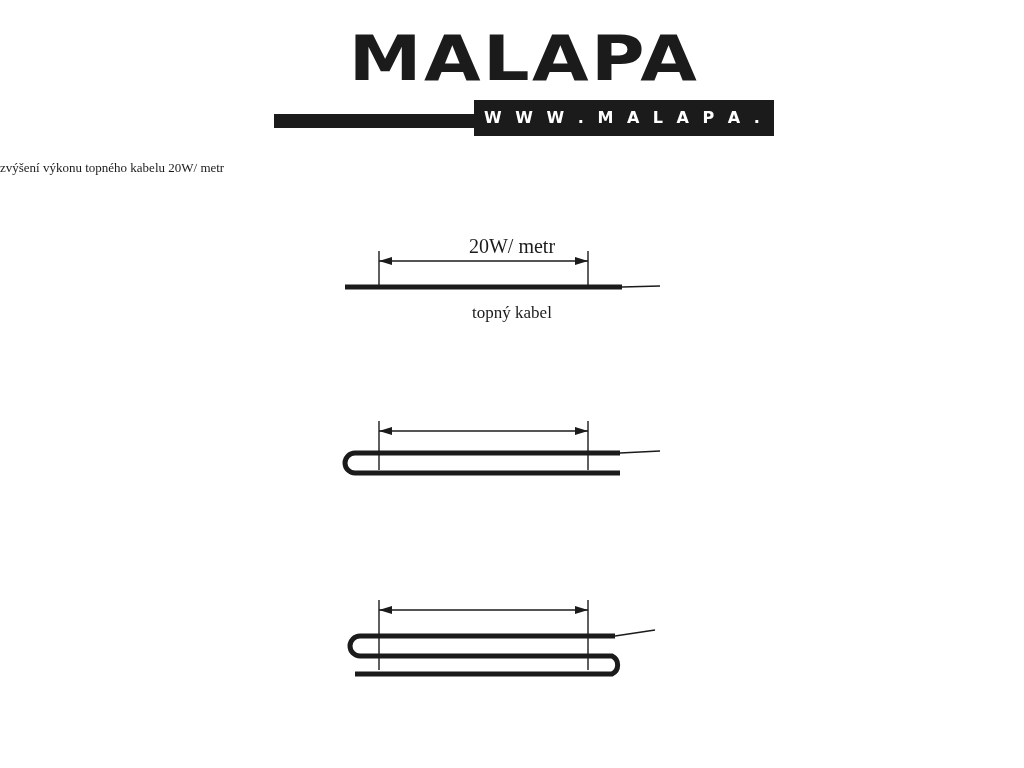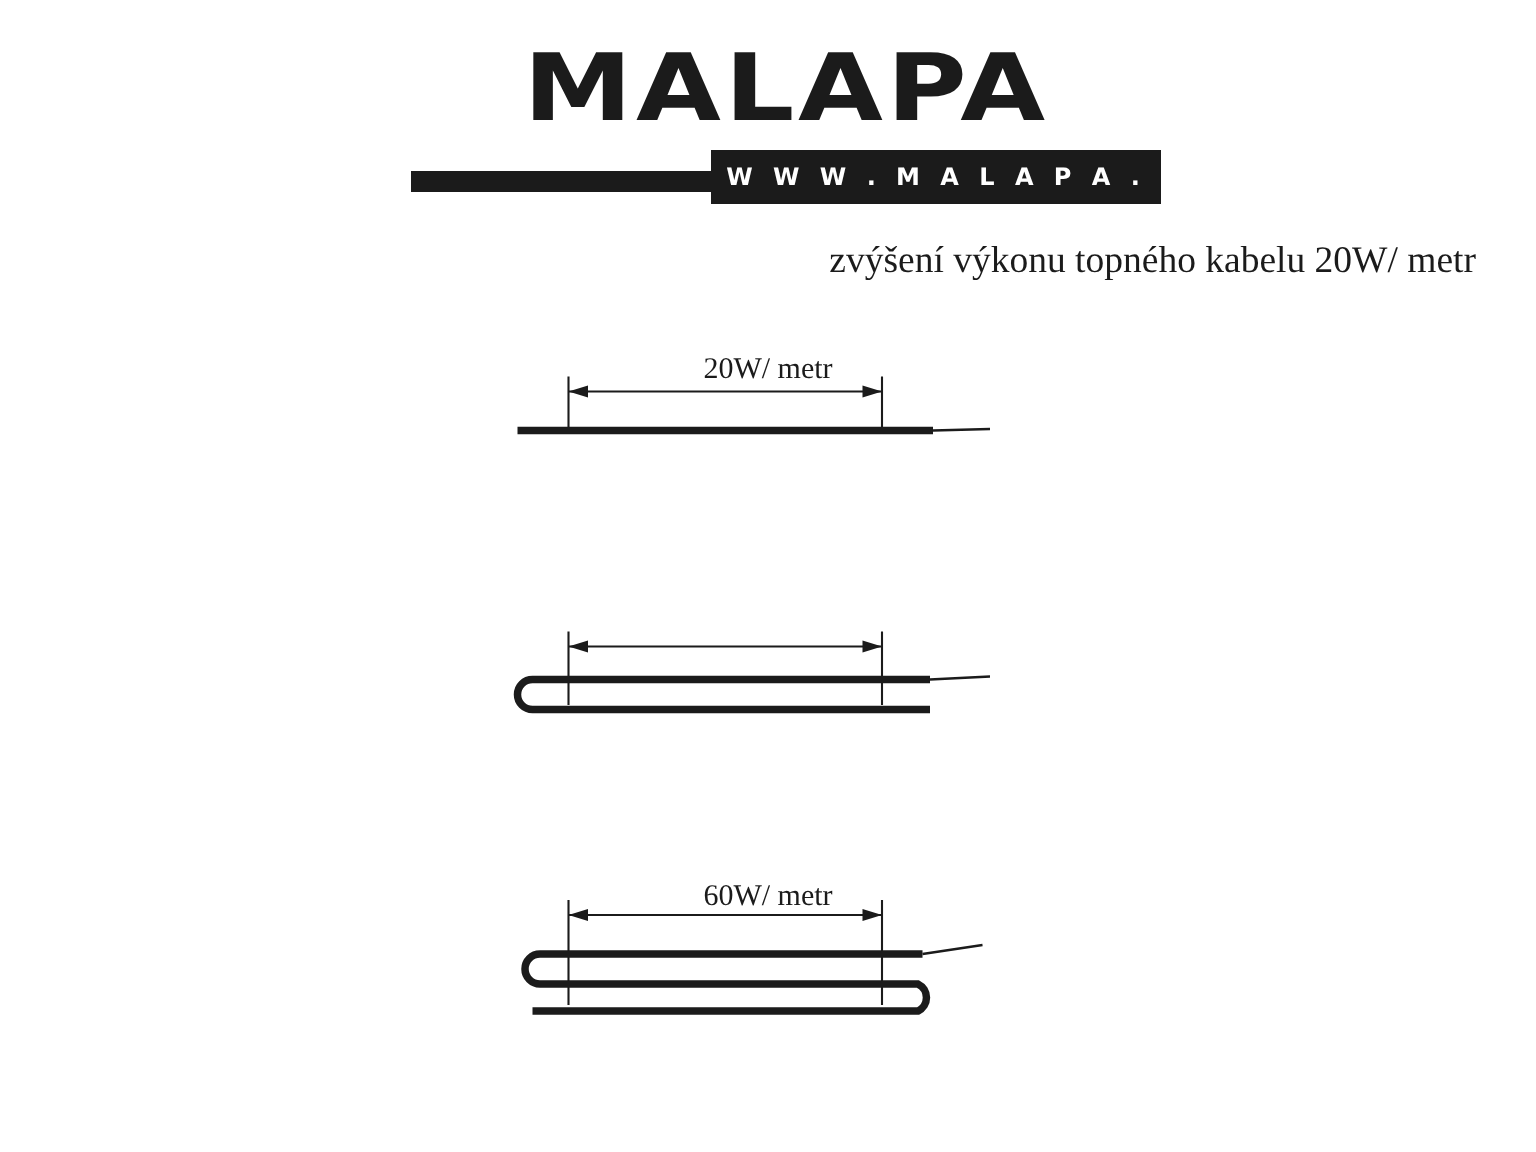--- a/index.html
+++ b/index.html
@@ -70,23 +70,23 @@
     font-size: 16px;
     letter-spacing: 4px;
   }
 
   
   #main-caption {
     position: absolute;
     left: 0;
     top: 160px;
     width: 984px;
-    text-align: right;
+    text-align: left;
     font-family: "Liberation Serif", serif;
-    font-size: 25px;
+    font-size: 13px;
     color: #1b1b1b;
   }
 
   
   .panel {
     position: absolute;
     left: 0;
     width: 1024px;
   }
   #panel-1 { top: 225px; height: 110px; }
@@ -146,20 +146,21 @@
       <line x1="379" y1="26" x2="379" y2="62"></line>
       <line x1="588" y1="26" x2="588" y2="62"></line>
     </g>
     <polygon points="379,36 392,32 392,40" fill="#1b1b1b"></polygon>
     <polygon points="588,36 575,32 575,40" fill="#1b1b1b"></polygon>
 
     <line x1="345" y1="62" x2="622" y2="62" stroke="#1b1b1b" stroke-width="5" stroke-linecap="butt"></line>
     <line x1="622" y1="62" x2="660" y2="61" stroke="#1b1b1b" stroke-width="1.6"></line>
   </svg>
 
+  <div class="sub-label" style="top:78px;">topný kabel</div>
 </div>
 
 <div class="panel" id="panel-2">
 
   <svg class="gfx" width="1024" height="110" viewBox="0 0 1024 110">
     <g stroke="#1b1b1b" stroke-width="1.4" fill="none">
       <line x1="379" y1="33" x2="588" y2="33"></line>
       <line x1="379" y1="23" x2="379" y2="72"></line>
       <line x1="588" y1="23" x2="588" y2="72"></line>
     </g>
@@ -167,21 +168,20 @@
     <polygon points="588,33 575,29 575,37" fill="#1b1b1b"></polygon>
 
     <path d="M 620 55 L 355 55 A 10 10 0 0 0 355 75 L 620 75" fill="none" stroke="#1b1b1b" stroke-width="5" stroke-linecap="butt"></path>
     <line x1="620" y1="55" x2="660" y2="53" stroke="#1b1b1b" stroke-width="1.6"></line>
   </svg>
 
   <div class="sub-label" style="top:86px;"></div>
 </div>
 
 <div class="panel" id="panel-3">
-  <div class="dim-label p3">60W/ metr</div>
 
   <svg class="gfx" width="1024" height="120" viewBox="0 0 1024 120">
     <g stroke="#1b1b1b" stroke-width="1.4" fill="none">
       <line x1="379" y1="32" x2="588" y2="32"></line>
       <line x1="379" y1="22" x2="379" y2="92"></line>
       <line x1="588" y1="22" x2="588" y2="92"></line>
     </g>
     <polygon points="379,32 392,28 392,36" fill="#1b1b1b"></polygon>
     <polygon points="588,32 575,28 575,36" fill="#1b1b1b"></polygon>
 

